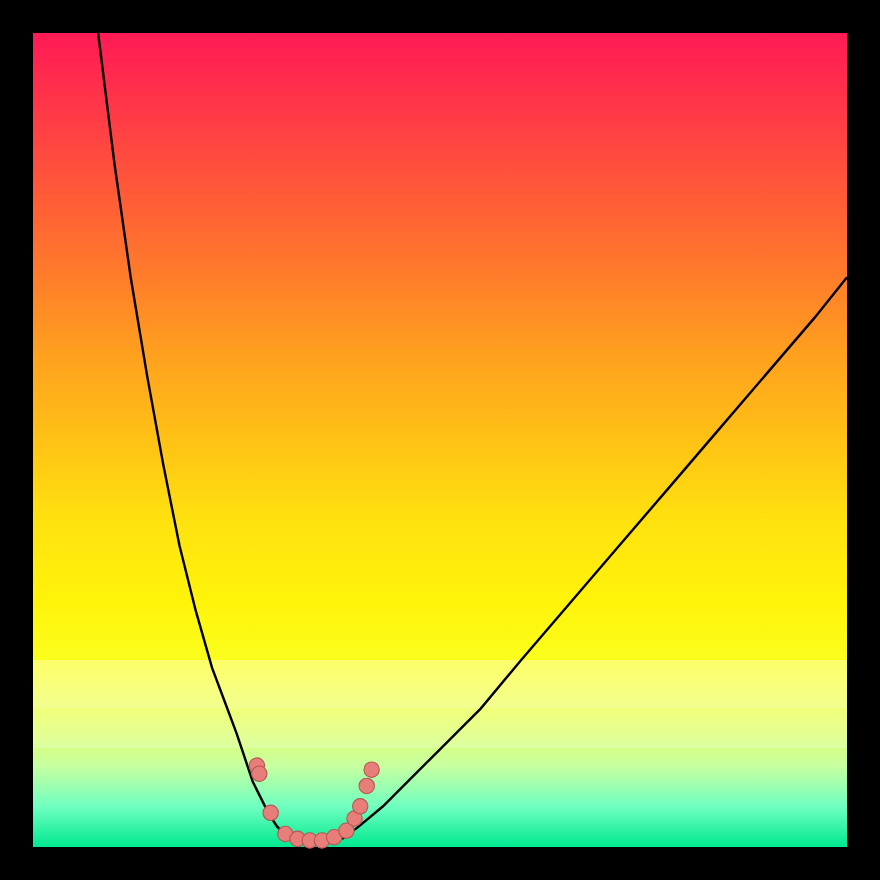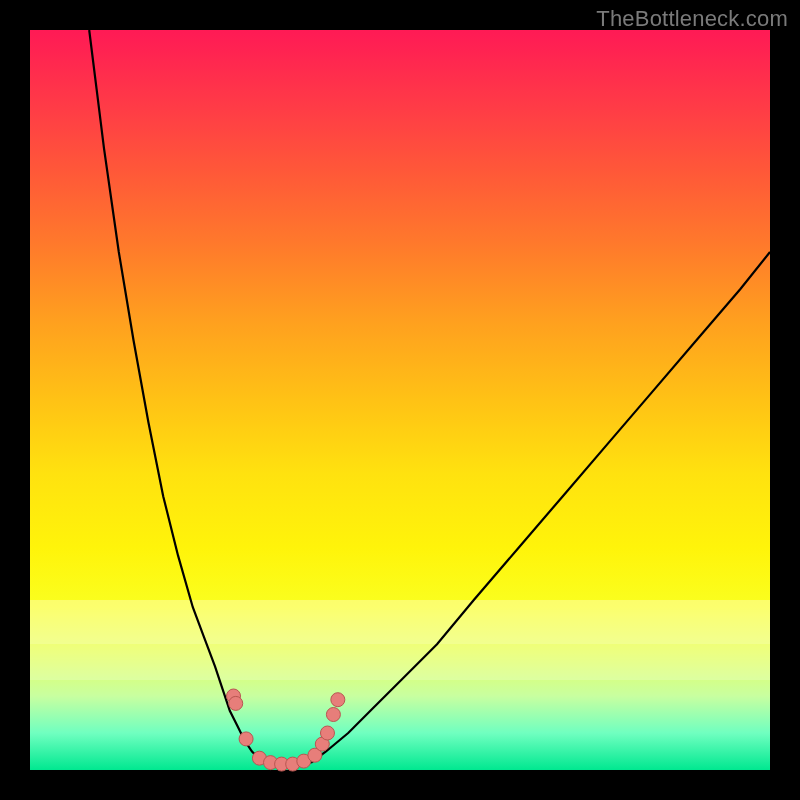--- a/index.html
+++ b/index.html
@@ -94,14 +94,13 @@
           <circle cx="262.70" cy="734.08" r="7" class="marker"></circle>
           <circle cx="273.80" cy="731.12" r="7" class="marker"></circle>
           <circle cx="284.90" cy="725.20" r="7" class="marker"></circle>
           <circle cx="292.30" cy="714.10" r="7" class="marker"></circle>
           <circle cx="297.48" cy="703.00" r="7" class="marker"></circle>
           <circle cx="303.40" cy="684.50" r="7" class="marker"></circle>
           <circle cx="307.84" cy="669.70" r="7" class="marker"></circle>
         </g>
     </svg>
   </div>
-  <div class="watermark">TheBottleneck.com</div>
 </div>
 
 </body></html>

